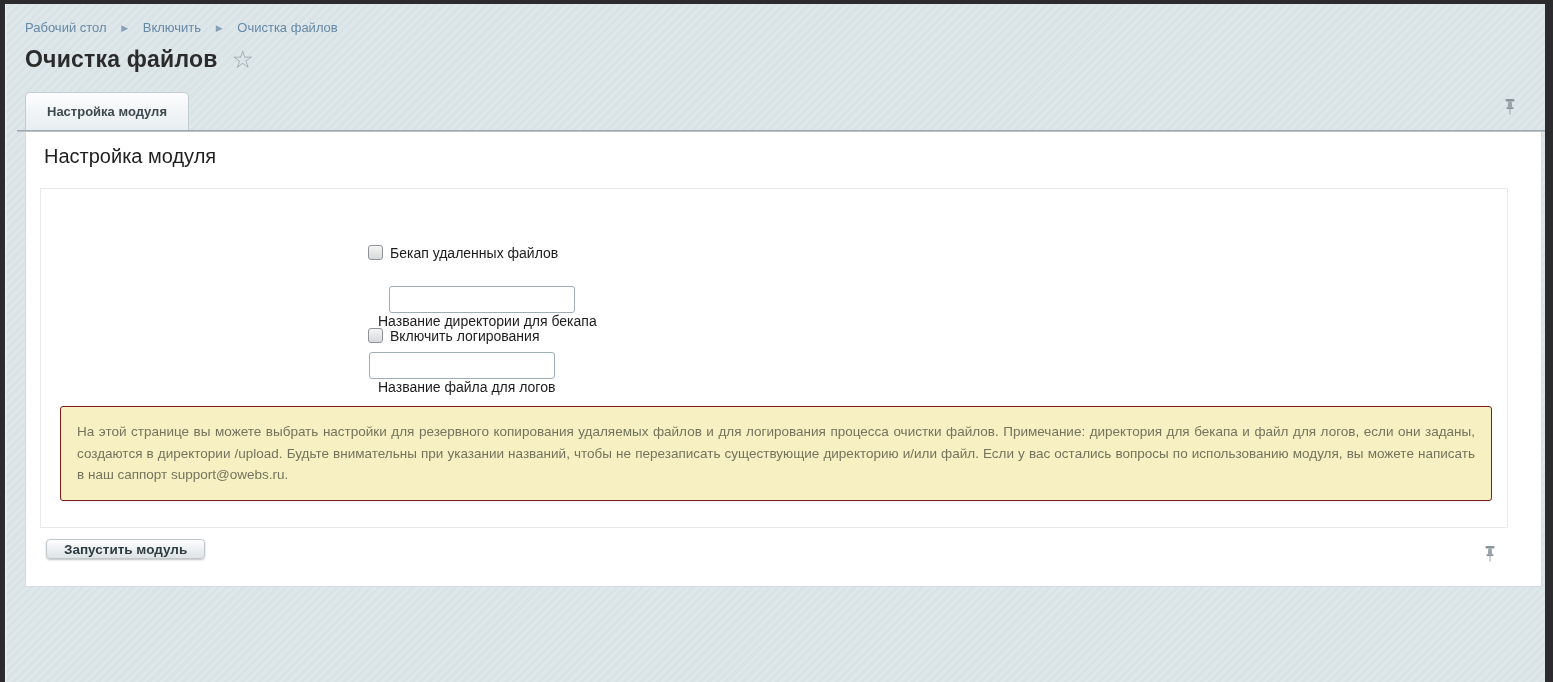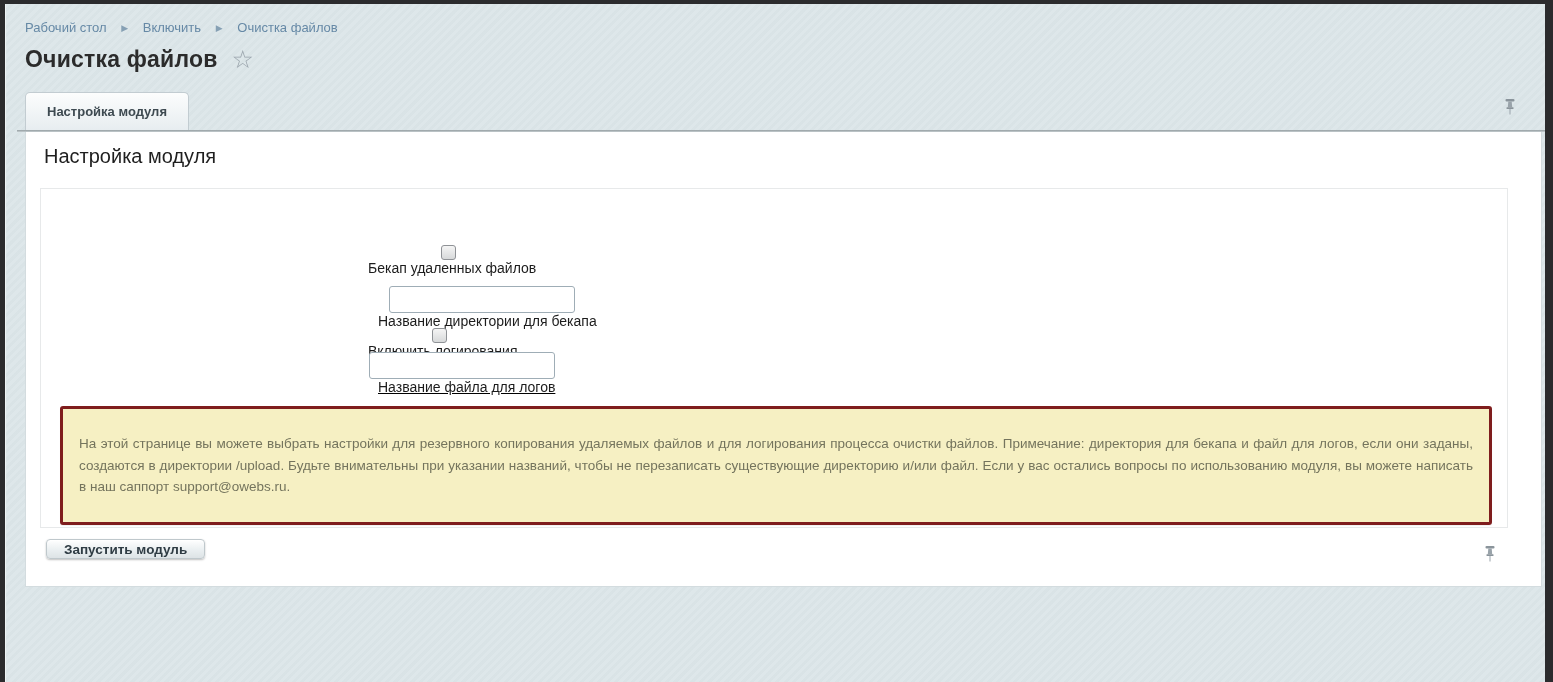--- a/index.html
+++ b/index.html
@@ -46,38 +46,38 @@
   }
   
   .support-btn {
     position:absolute; left:19px; top:39px; width:120px; height:47px;
     display:flex; align-items:center; justify-content:center; text-align:center;
     background:linear-gradient(180deg,#776be6,#5c51da);
     border-radius:25px; color:#fff; font-size:14px; line-height:1.3;
     text-decoration:none; cursor:pointer; padding:4px 10px;
   }
   
-  .chk-row { position:absolute; display:flex; align-items:center; cursor:pointer;flex-direction:column; }
+  .chk-row { position:absolute; display:flex; cursor:pointer; }
   .chk-row input[type=checkbox] {
     appearance:none; -webkit-appearance:none; width:15px; height:15px; margin:0 7px 0 0;
     border:1px solid #8f9296; border-radius:3px;
     background:linear-gradient(#f5f5f5,#d7d9da); cursor:pointer;
   }
   .chk-label { font-size:14px; color:#1c1c1c; }
   .input-row { position:absolute; display:flex; align-items:center;flex-direction:column; }
   .txt {
     width:186px; height:27px; border:1px solid #9fadb6; border-radius:3px;
     background:#fff; padding:0 6px; font-size:13px; color:#222; outline:none;
   }
   .input-label { font-size:14px; color:#1c1c1c; margin-left:10px; }
   
   .note {
     position:absolute; left:19px; top:217px; width:1432px;
-    background:#f6f0c3; border:3px solid #7f1d1d; border-radius:3px;
-    padding:24px 16px; font-size:13.5px; line-height:1.6; color:#74745d;
+    background:#f6f0c3; border:1px solid #7f1d1d; border-radius:3px;
+    padding:14px 16px; font-size:13.5px; line-height:1.6; color:#74745d;
     text-align:justify; box-shadow:0 1px 1px rgba(0,0,0,.06);
   }
   
   .run-btn {
     position:absolute; left:20px; top:407px; height:20px; padding:0 17px;
     background:linear-gradient(#ffffff,#eaeff1 55%,#dde3e6);
     border:1px solid #bfc8cc; border-radius:4px;
     font-family:"Liberation Sans", sans-serif; font-size:13.5px; font-weight:bold; color:#2f3c44;
     box-shadow:0 1px 2px rgba(0,0,0,.25), inset 0 1px 0 #fff; cursor:pointer;
   }
@@ -131,21 +131,21 @@
       <div class="input-row" style="left:327px; top:97px;">
         <input type="text" class="txt" value="" style="">
         <span class="input-label">Название директории для бекапа</span>
       </div>
 
       <label class="chk-row" style="left:327px; top:139px;">
         <input type="checkbox" style="">
         <span class="chk-label">Включить логирования</span>
       </label>
 
-      <div class="input-row" style="left:327px; top:163px;text-decoration:underline;">
+      <div class="input-row" style="left:327px; top:163px;">
         <input type="text" class="txt" value="" style="">
         <span class="input-label">Название файла для логов</span>
       </div>
 
       <div class="note">На этой странице вы можете выбрать настройки для резервного копирования удаляемых файлов и для логирования процесса очистки файлов. Примечание: директория для бекапа и файл для логов, если они заданы, создаются в директории /upload. Будьте внимательны при указании названий, чтобы не перезаписать существующие директорию и/или файл. Если у вас остались вопросы по использованию модуля, вы можете написать в наш саппорт support@owebs.ru.</div>
     </div>
 
     <button class="run-btn">Запустить модуль</button>
 
     <span class="pin pin-bottom">

